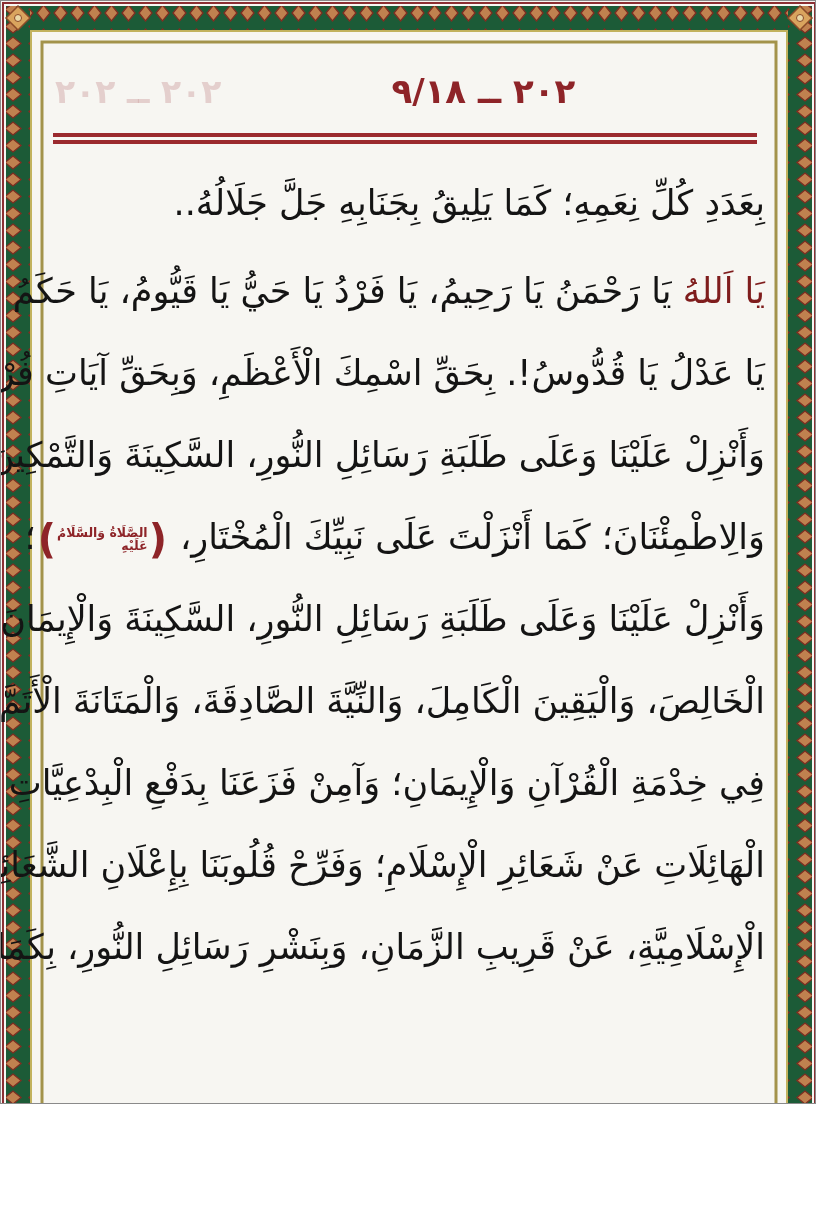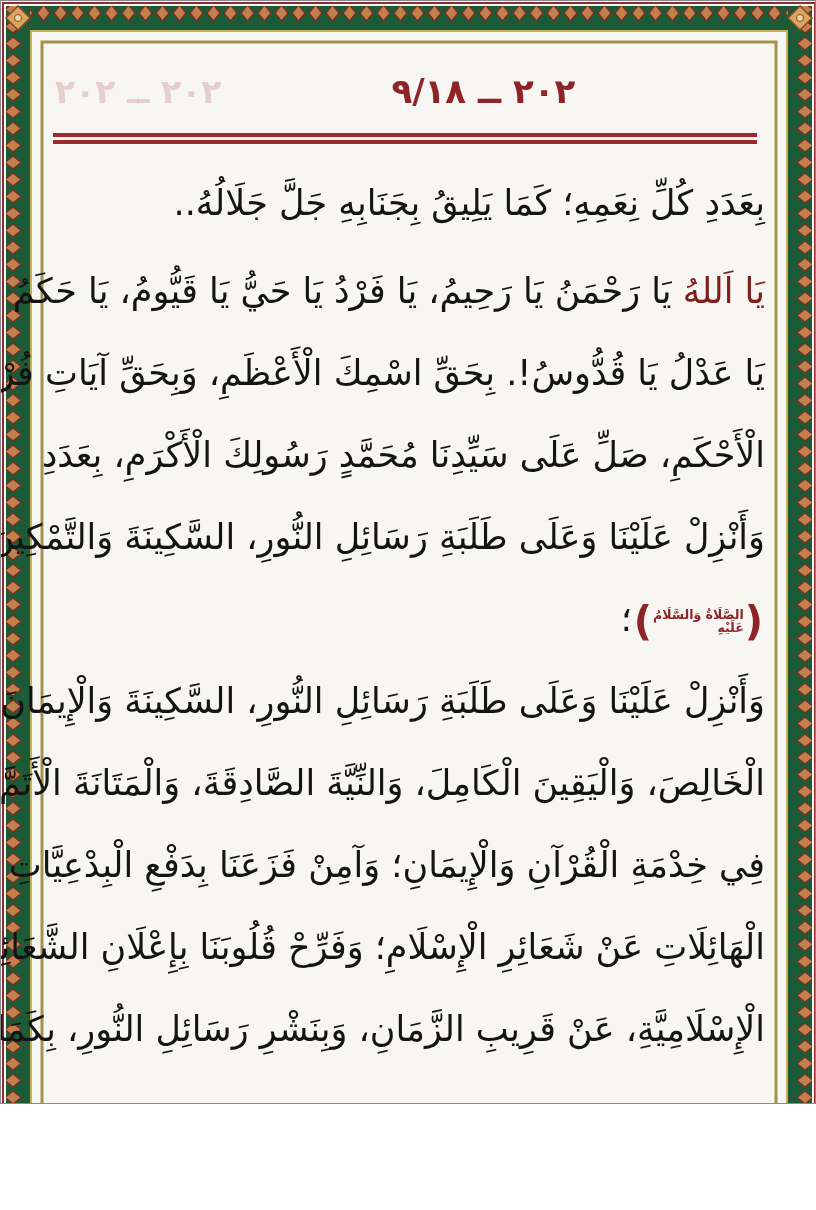--- a/index.html
+++ b/index.html
@@ -80,23 +80,22 @@
       </span>
       <span class="pages">٢٠٢ ــ ١٨</span>
     </div>
 
     <div class="rule"></div>
 
     <div class="bodytext">
         <div class="line line-end"><span>بِعَدَدِ كُلِّ نِعَمِهِ؛ كَمَا يَلِيقُ بِجَنَابِهِ جَلَّ جَلَالُهُ..</span></div>
         <div class="line"><span class="red">يَا اَللهُ</span><span> يَا رَحْمَنُ يَا رَحِيمُ، يَا فَرْدُ يَا حَيُّ يَا قَيُّومُ، يَا حَكَمُ</span></div>
         <div class="line"><span>يَا عَدْلُ يَا قُدُّوسُ!. بِحَقِّ اسْمِكَ الْأَعْظَمِ، وَبِحَقِّ آيَاتِ فُرْقَانِكَ</span></div>
-        <div class="line"><span>الْأَحْكَمِ، صَلِّ عَلَى سَيِّدِنَا مُحَمَّدٍ رَسُولِكَ الْأَكْرَمِ، بِعَدَدِ</span></div>
         <div class="line"><span>وَأَنْزِلْ عَلَيْنَا وَعَلَى طَلَبَةِ رَسَائِلِ النُّورِ، السَّكِينَةَ وَالتَّمْكِينَ</span></div>
-        <div class="line"><span class="seal">
+        <div class="line"><span>وَالِاطْمِئْنَانَ؛ كَمَا أَنْزَلْتَ عَلَى نَبِيِّكَ الْمُخْتَارِ، </span><span class="seal">
             <span class="paren">(</span>
             <span class="stack"><span>الصَّلَاةُ وَالسَّلَامُ</span><br><span>عَلَيْهِ</span></span>
             <span class="paren">)</span>
           </span><span>؛</span></div>
         <div class="line"><span>وَأَنْزِلْ عَلَيْنَا وَعَلَى طَلَبَةِ رَسَائِلِ النُّورِ، السَّكِينَةَ وَالْإِيمَانَ</span></div>
         <div class="line"><span>الْخَالِصَ، وَالْيَقِينَ الْكَامِلَ، وَالنِّيَّةَ الصَّادِقَةَ، وَالْمَتَانَةَ الْأَتَمَّ،</span></div>
         <div class="line"><span>فِي خِدْمَةِ الْقُرْآنِ وَالْإِيمَانِ؛ وَآمِنْ فَزَعَنَا بِدَفْعِ الْبِدْعِيَّاتِ</span></div>
         <div class="line"><span>الْهَائِلَاتِ عَنْ شَعَائِرِ الْإِسْلَامِ؛ وَفَرِّحْ قُلُوبَنَا بِإِعْلَانِ الشَّعَائِرِ</span></div>
         <div class="line"><span>الْإِسْلَامِيَّةِ، عَنْ قَرِيبِ الزَّمَانِ، وَبِنَشْرِ رَسَائِلِ النُّورِ، بِكَمَالِ</span></div>
       </div>

